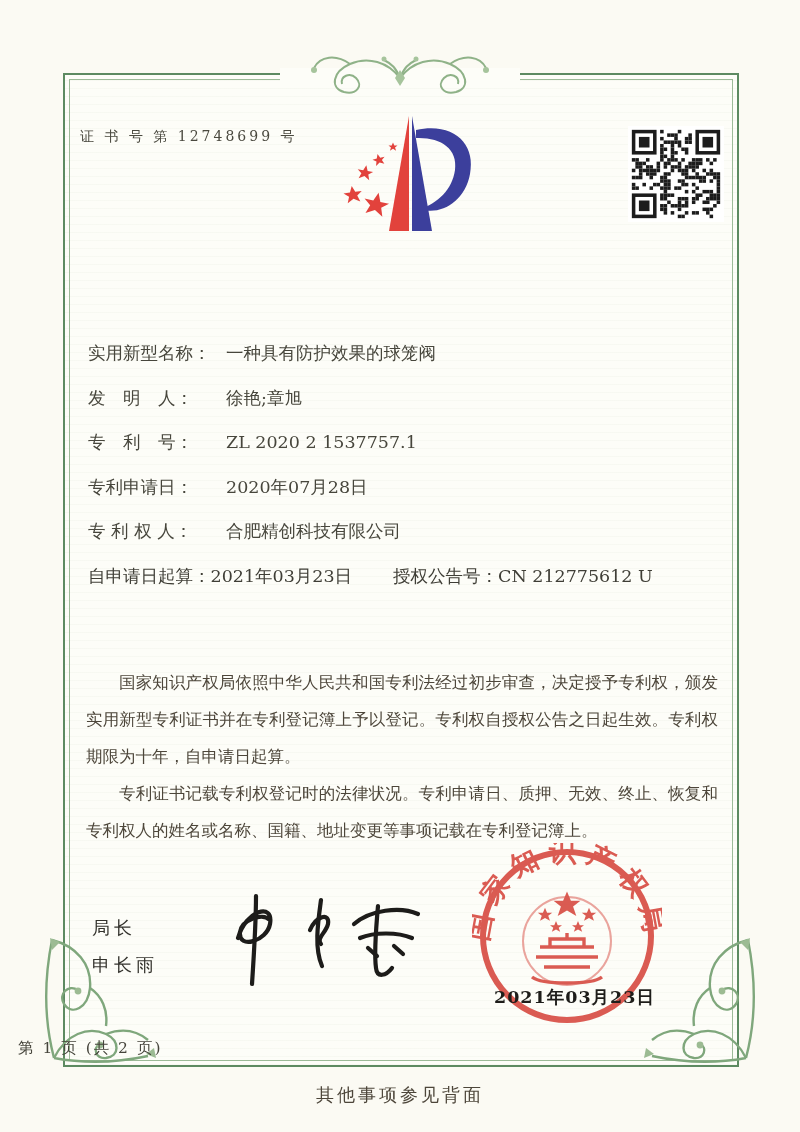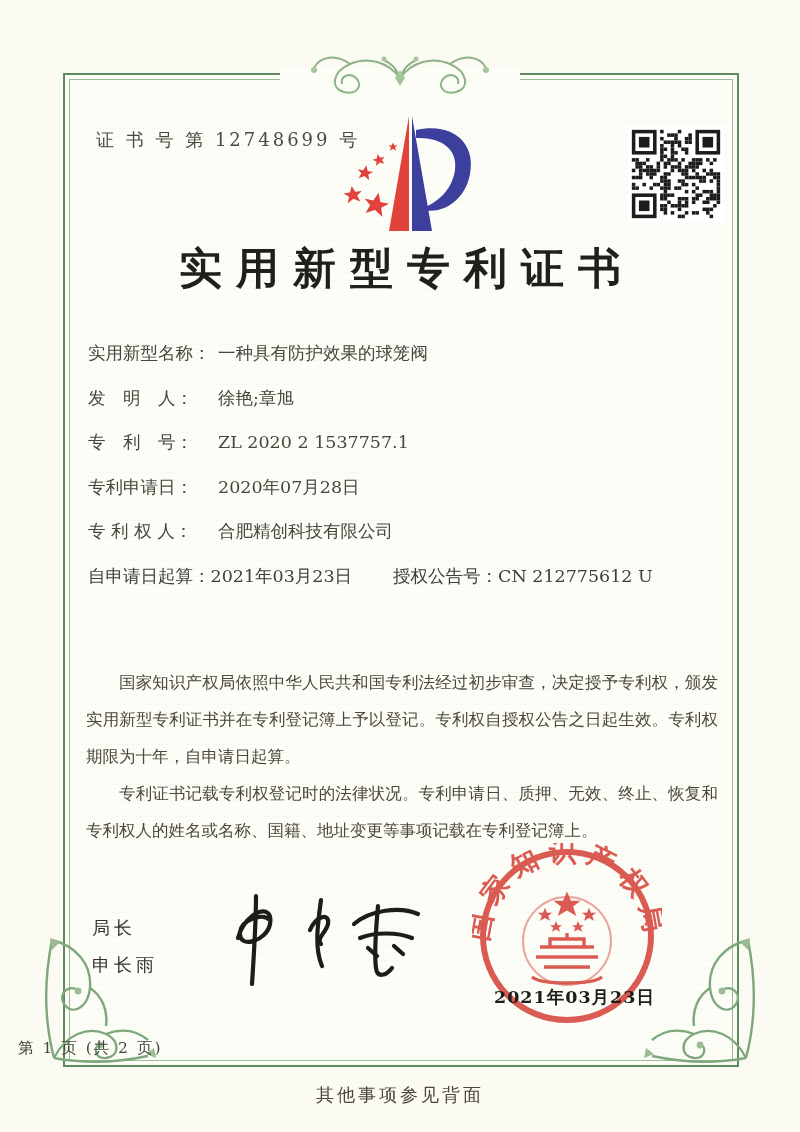--- a/index.html
+++ b/index.html
@@ -24,36 +24,36 @@
     position:absolute;inset:4px;
     border:1px solid #9cba97;
   }
   
   .ornament{position:absolute;pointer-events:none;}
   .orn-top{left:280px;top:44px;width:240px;height:60px;}
   .orn-bl{left:36px;top:930px;width:120px;height:140px;}
   .orn-br{left:644px;top:930px;width:120px;height:140px;transform:scaleX(-1);}
   
   .cert-no{
-    position:absolute;left:96px;top:128px;
-    font-size:18px;letter-spacing:3px;color:#4a493f;text-align:right;
+    position:absolute;left:80px;top:128px;
+    font-size:14px;letter-spacing:3px;color:#4a493f;text-align:right;
   }
   .logo{position:absolute;left:336px;top:110px;width:152px;height:128px;}
   .qr{
     position:absolute;left:628px;top:126px;width:96px;height:96px;
     background:#fff;
   }
   .title{
     position:absolute;left:0;top:240px;width:100%;
     text-align:center;font-size:43px;font-weight:600;
     letter-spacing:14px;text-indent:14px;color:#201f1b;
   }
   
   .fields{position:absolute;left:88px;top:340px;width:628px;font-size:17.5px;}
-  .field-row{display:flex;margin-bottom:18.5px;line-height:26px;}
+  .field-row{display:flex;margin-bottom:18.5px;line-height:26px;gap:8px;}
   .field-label{flex:0 0 130px;white-space:nowrap;color:#47463c;}
   .field-value{flex:1;color:#47463c;}
   .grant-row{display:flex;line-height:26px;margin-top:1px;}
   .grant-pair{display:flex;white-space:nowrap;}
   .grant-pair.first{width:305px;}
   
   .body-text{
     position:absolute;left:86px;top:664px;width:632px;
     font-size:16.5px;line-height:37px;color:#4d463a;
     text-align:justify;
@@ -353,21 +353,20 @@
           <rect x="66.24000000000001" y="0" width="25.76" height="25.76"></rect>
           <rect fill="#fff" x="69.92" y="3.68" width="18.400000000000002" height="18.400000000000002"></rect>
           <rect x="73.60000000000001" y="7.36" width="11.040000000000001" height="11.040000000000001"></rect>
           <rect x="0" y="66.24000000000001" width="25.76" height="25.76"></rect>
           <rect fill="#fff" x="3.68" y="69.92" width="18.400000000000002" height="18.400000000000002"></rect>
           <rect x="7.36" y="73.60000000000001" width="11.040000000000001" height="11.040000000000001"></rect>
         </g>
       </svg>
   </div>
 
-  <div class="title">实用新型专利证书</div>
 
   <div class="fields">
     <div class="field-row">
       <span class="field-label">实用新型名称：</span>
       <span class="field-value">一种具有防护效果的球笼阀</span>
     </div>
     <div class="field-row">
       <span class="field-label">发　明　人：</span>
       <span class="field-value">徐艳;章旭</span>
     </div>

